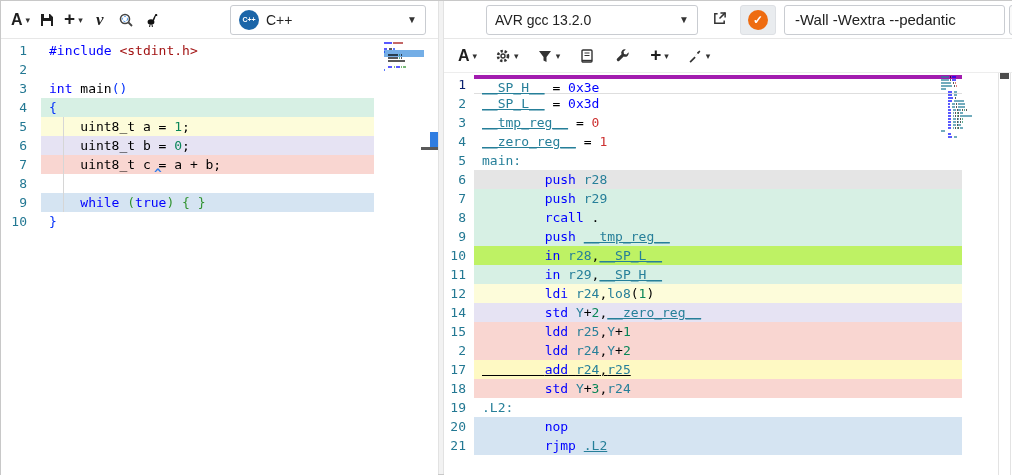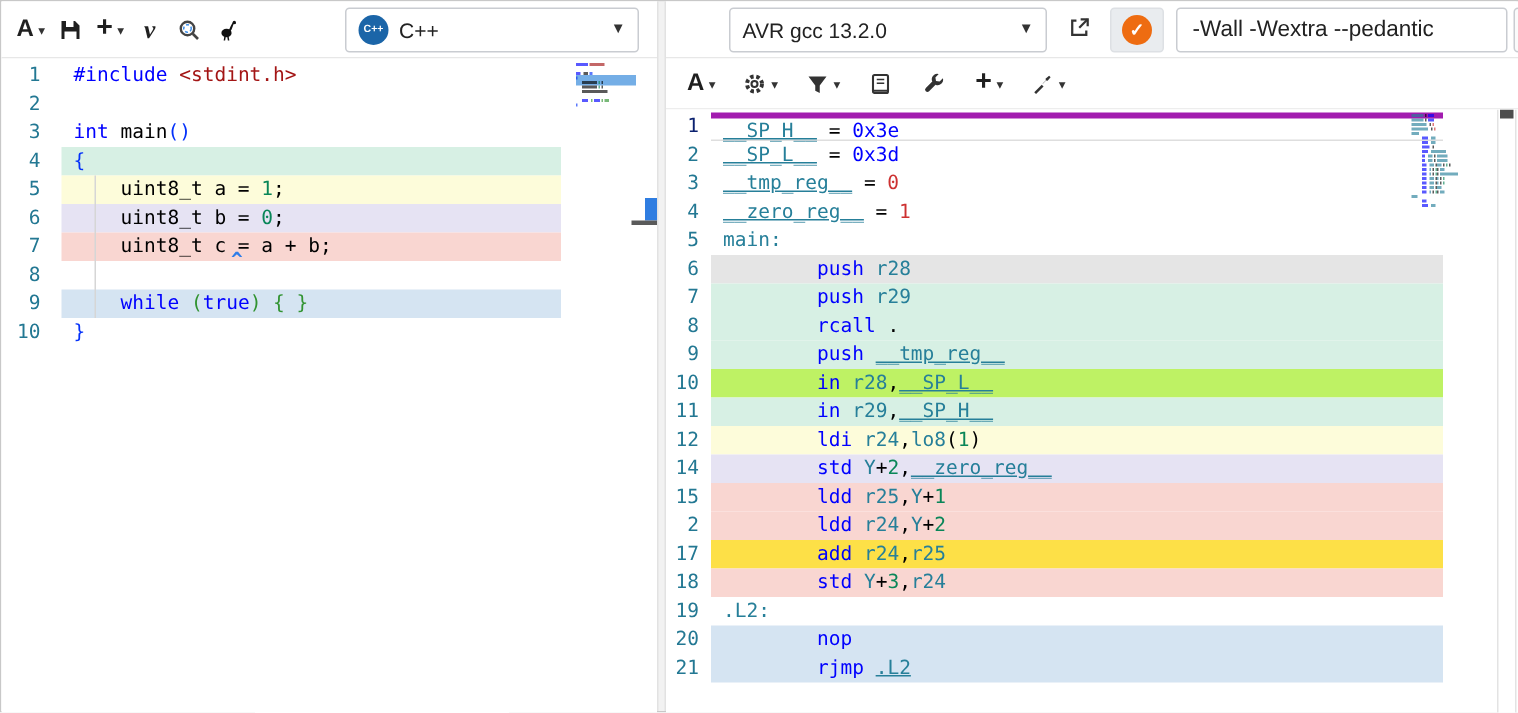--- a/index.html
+++ b/index.html
@@ -361,21 +361,21 @@
           <div class="row">
             <div class="ln">15</div>
             <div class="codecell" style="background: rgb(249, 214, 209);"><span class="tok-pl">        </span><span class="tok-kw">ldd</span><span class="tok-pl"> </span><span class="tok-reg">r25</span><span class="tok-pl">,</span><span class="tok-reg">Y</span><span class="tok-pl">+</span><span class="tok-num">1</span></div>
           </div>
           <div class="row">
             <div class="ln">2</div>
             <div class="codecell" style="background: rgb(249, 214, 209);"><span class="tok-pl">        </span><span class="tok-kw">ldd</span><span class="tok-pl"> </span><span class="tok-reg">r24</span><span class="tok-pl">,</span><span class="tok-reg">Y</span><span class="tok-pl">+</span><span class="tok-num">2</span></div>
           </div>
           <div class="row">
             <div class="ln">17</div>
-            <div class="codecell" style="background: #fde047;"><span class="tok-pl">        </span><span class="tok-kw">add</span><span class="tok-pl"> </span><span class="tok-reg">r24</span><span class="tok-pl">,</span><span class="tok-reg">r25</span></div>
+            <div class="codecell" style="background: #fef9c3; text-decoration: underline;"><span class="tok-pl">        </span><span class="tok-kw">add</span><span class="tok-pl"> </span><span class="tok-reg">r24</span><span class="tok-pl">,</span><span class="tok-reg">r25</span></div>
           </div>
           <div class="row">
             <div class="ln">18</div>
             <div class="codecell" style="background: rgb(249, 214, 209);"><span class="tok-pl">        </span><span class="tok-kw">std</span><span class="tok-pl"> </span><span class="tok-reg">Y</span><span class="tok-pl">+</span><span class="tok-num">3</span><span class="tok-pl">,</span><span class="tok-reg">r24</span></div>
           </div>
           <div class="row">
             <div class="ln">19</div>
             <div class="codecell"><span class="tok-label">.L2:</span></div>
           </div>
           <div class="row">

